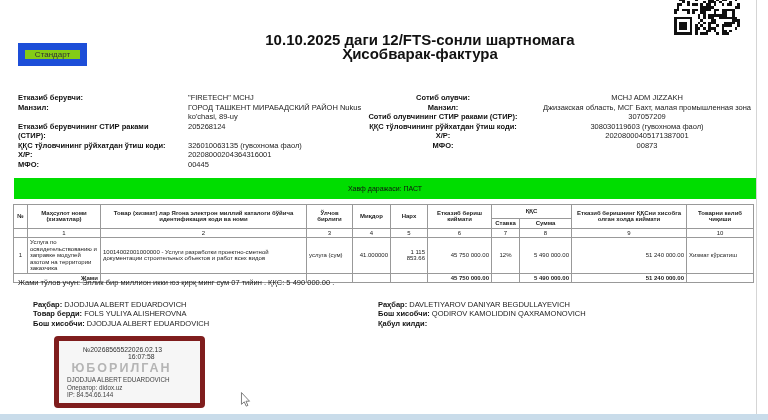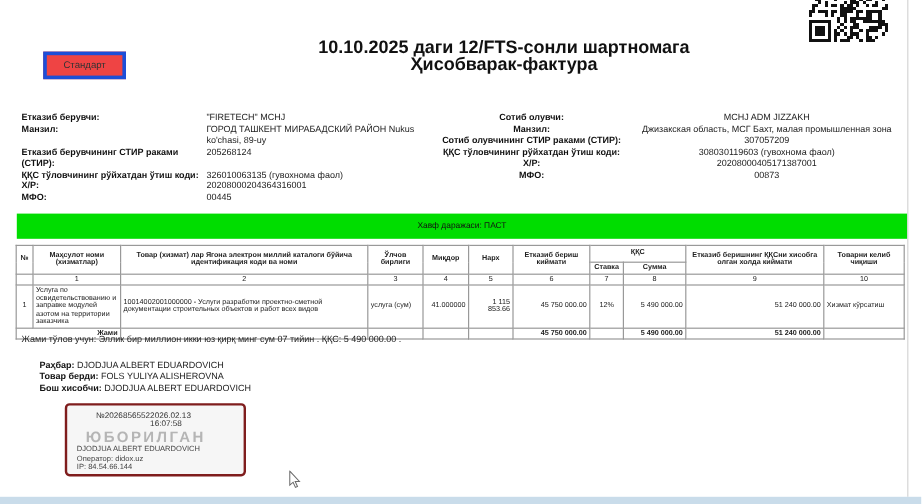--- a/index.html
+++ b/index.html
@@ -3,27 +3,27 @@
 <meta charset="utf-8">
 <style>
   * { margin:0; padding:0; box-sizing:border-box; }
   html,body { background:#fff; }
   .page {
     position:relative; width:768px; height:420px; overflow:hidden;
     background:#fff; font-family:"Liberation Sans", sans-serif; color:#1c1c1c;
   }
   .standard-btn {
     position:absolute; left:18px; top:43px; width:69px; height:23px;
-    background:#ef4444; border:3px solid #1d4ed8; font-size:8px; color:#333;
-    font-family:"Liberation Sans", sans-serif; cursor:pointer;margin-left:18px;
+    background:#84cc16; border:7px solid #1d4ed8; font-size:8px; color:#333;
+    font-family:"Liberation Sans", sans-serif; cursor:pointer;
   }
   .qr { position:absolute; left:674px; top:-31px; width:66px; height:66px; }
   .title { position:absolute; left:0; top:33px; width:768px; text-align:center;
     font-weight:bold; font-size:15px; line-height:13.5px; color:#111;margin-left:36px; }
-  .info { position:absolute; top:93px; display:grid; column-gap:4px;
+  .info { position:absolute; top:93px; display:grid; column-gap:20px;
     font-size:7.5px; line-height:9.5px; }
   .info.supplier { left:18px; width:348px; grid-template-columns:150px 1fr; }
   .info.buyer    { left:368px; width:388px; grid-template-columns:150px 1fr;text-align:center; }
   .info .lbl { font-weight:bold; color:#111; }
   .info .val { color:#222; overflow-wrap:break-word; }
   .banner { position:absolute; left:14px; top:178px; width:742px; height:21px;
     background:#00dd00; display:flex; align-items:center; justify-content:center; }
   .banner span { font-size:7px; color:#111; }
   .inv-table { position:absolute; left:13px; top:204px; width:740px;
     border-collapse:collapse; table-layout:fixed; font-size:6px; line-height:6.5px; color:#222; }
@@ -34,22 +34,22 @@
   .inv-table tr.h2 th { height:7px; }
   .inv-table tr.h3 th { height:7px; font-weight:normal; }
   .inv-table td.r { text-align:right; }
   .inv-table td.c { text-align:center; }
   .inv-table td.b { font-weight:bold; }
   .inv-table tr.totalrow td { height:9px; }
   .words { position:absolute; left:18px; top:278px; width:720px; font-size:7.5px; color:#222; }
   .sig { position:absolute; top:300px; font-size:7.5px; line-height:9.3px; }
   .sig.left { left:33px; } .sig.right { left:378px; }
   .sig .lbl { font-weight:bold; color:#111; }
-  .stamp { position:absolute; left:54px; top:336px; width:151px; height:61px;
-    background:#f6f6f6; border:2px solid #7f1d1d; border-radius:4px;
+  .stamp { position:absolute; left:54px; top:336px; width:151px; height:72px;
+    background:#f6f6f6; border:5px solid #7f1d1d; border-radius:4px;
     display:flex; flex-direction:column; justify-content:space-between; padding:5px 24px 4px 8px; }
   .stamp .row1 { display:flex; justify-content:space-between; font-size:6.8px; color:#333; padding-left:16px; }
   .stamp .status { text-align:center; font-size:12.5px; letter-spacing:2px; color:#b5b5b5; font-weight:bold; }
   .stamp .foot { font-size:6.3px; line-height:7.6px; color:#444; }
   .cursor { position:absolute; left:240px; top:392px; }
   .edge { position:absolute; left:756px; top:0; width:1px; height:414px; background:#d5d5d5; }
   .bstrip { position:absolute; left:0; top:414px; width:768px; height:6px; background:#c9dcea; }
 </style>
 </head>
 <body>
@@ -476,20 +476,25 @@
   </table>
 
   <div class="words">Жами тўлов учун: Эллик бир миллион икки юз қирқ минг сум 07 тийин . ҚҚС: 5 490 000.00 .</div>
 
   <div class="sig left">
     <div><span class="lbl">Раҳбар:</span> <span>DJODJUA ALBERT EDUARDOVICH</span></div>
     <div><span class="lbl">Товар берди:</span> <span>FOLS YULIYA ALISHEROVNA</span></div>
     <div><span class="lbl">Бош хисобчи:</span> <span>DJODJUA ALBERT EDUARDOVICH</span></div>
   </div>
 
+  <div class="sig right">
+    <div><span class="lbl">Раҳбар:</span> <span>DAVLETIYAROV DANIYAR BEGDULLAYEVICH</span></div>
+    <div><span class="lbl">Бош хисобчи:</span> <span>QODIROV KAMOLIDDIN QAXRAMONOVICH</span></div>
+    <div><span class="lbl">Қабул килди:</span> <span></span></div>
+  </div>
 
   <div class="stamp">
     <div class="row1">
       <span>№2026856552</span>
       <span>2026.02.13 16:07:58</span>
     </div>
     <div class="status">ЮБОРИЛГАН</div>
     <div class="foot">
       <div>DJODJUA ALBERT EDUARDOVICH</div>
       <div>Оператор: didox.uz</div>

